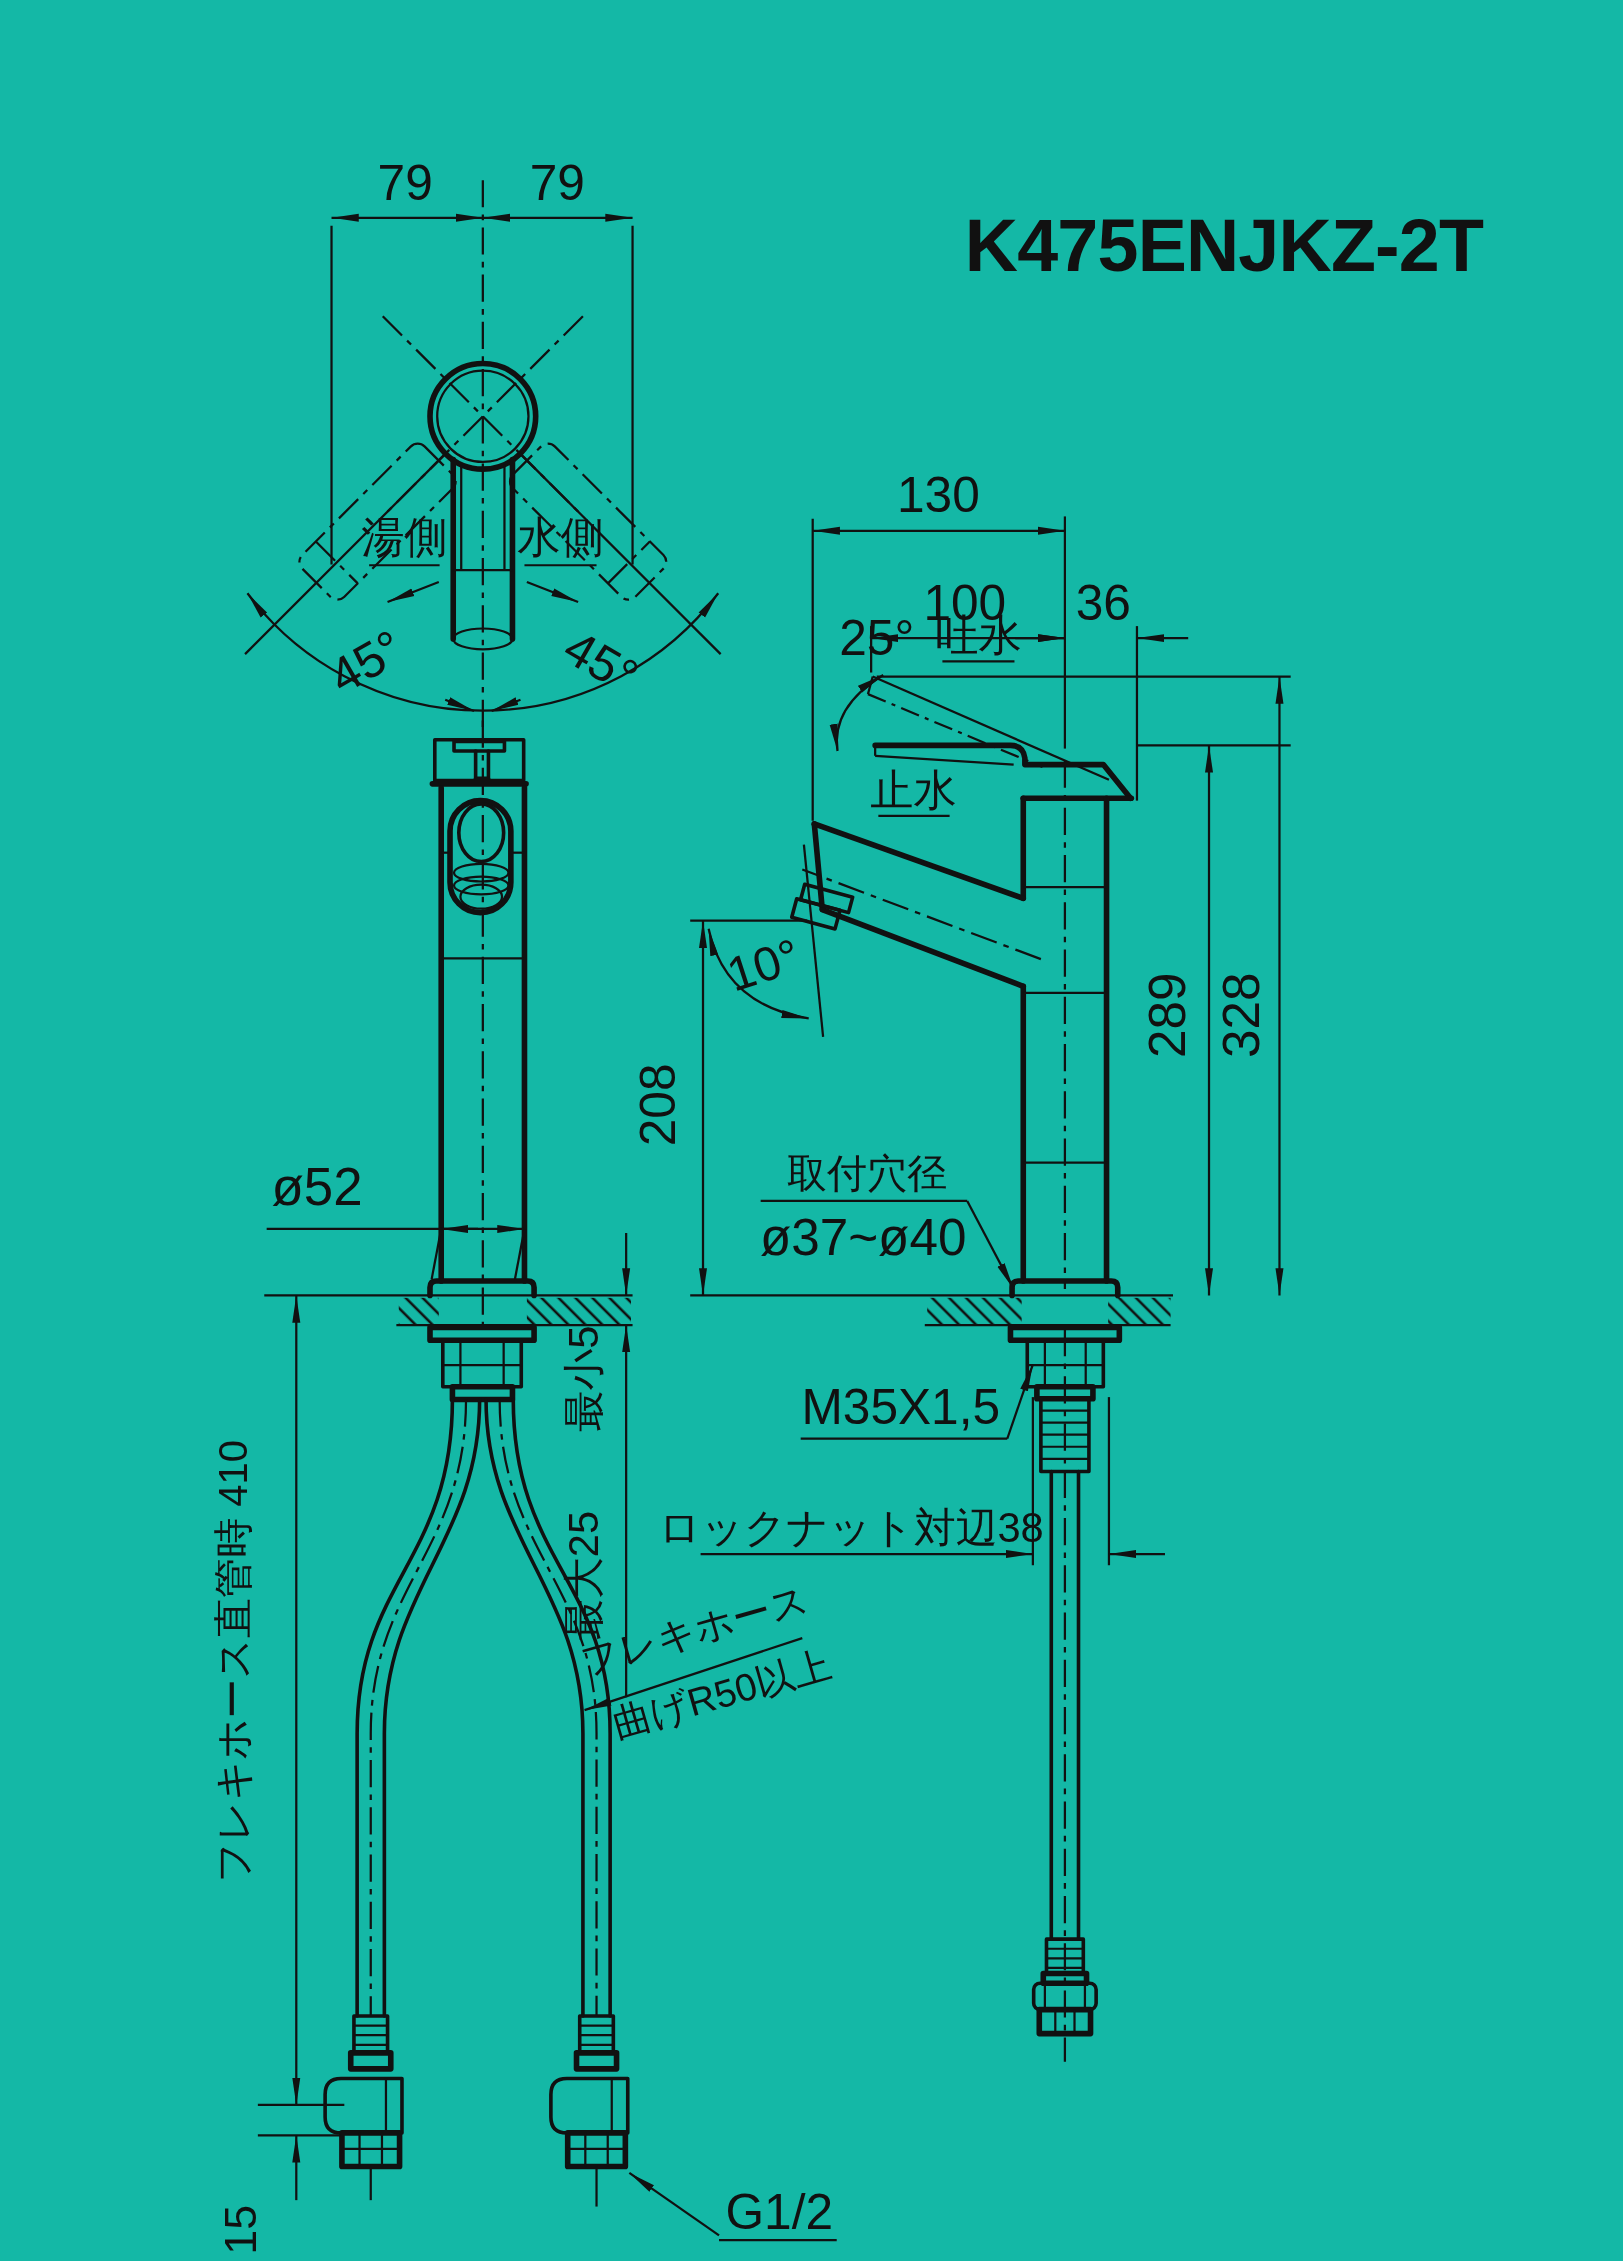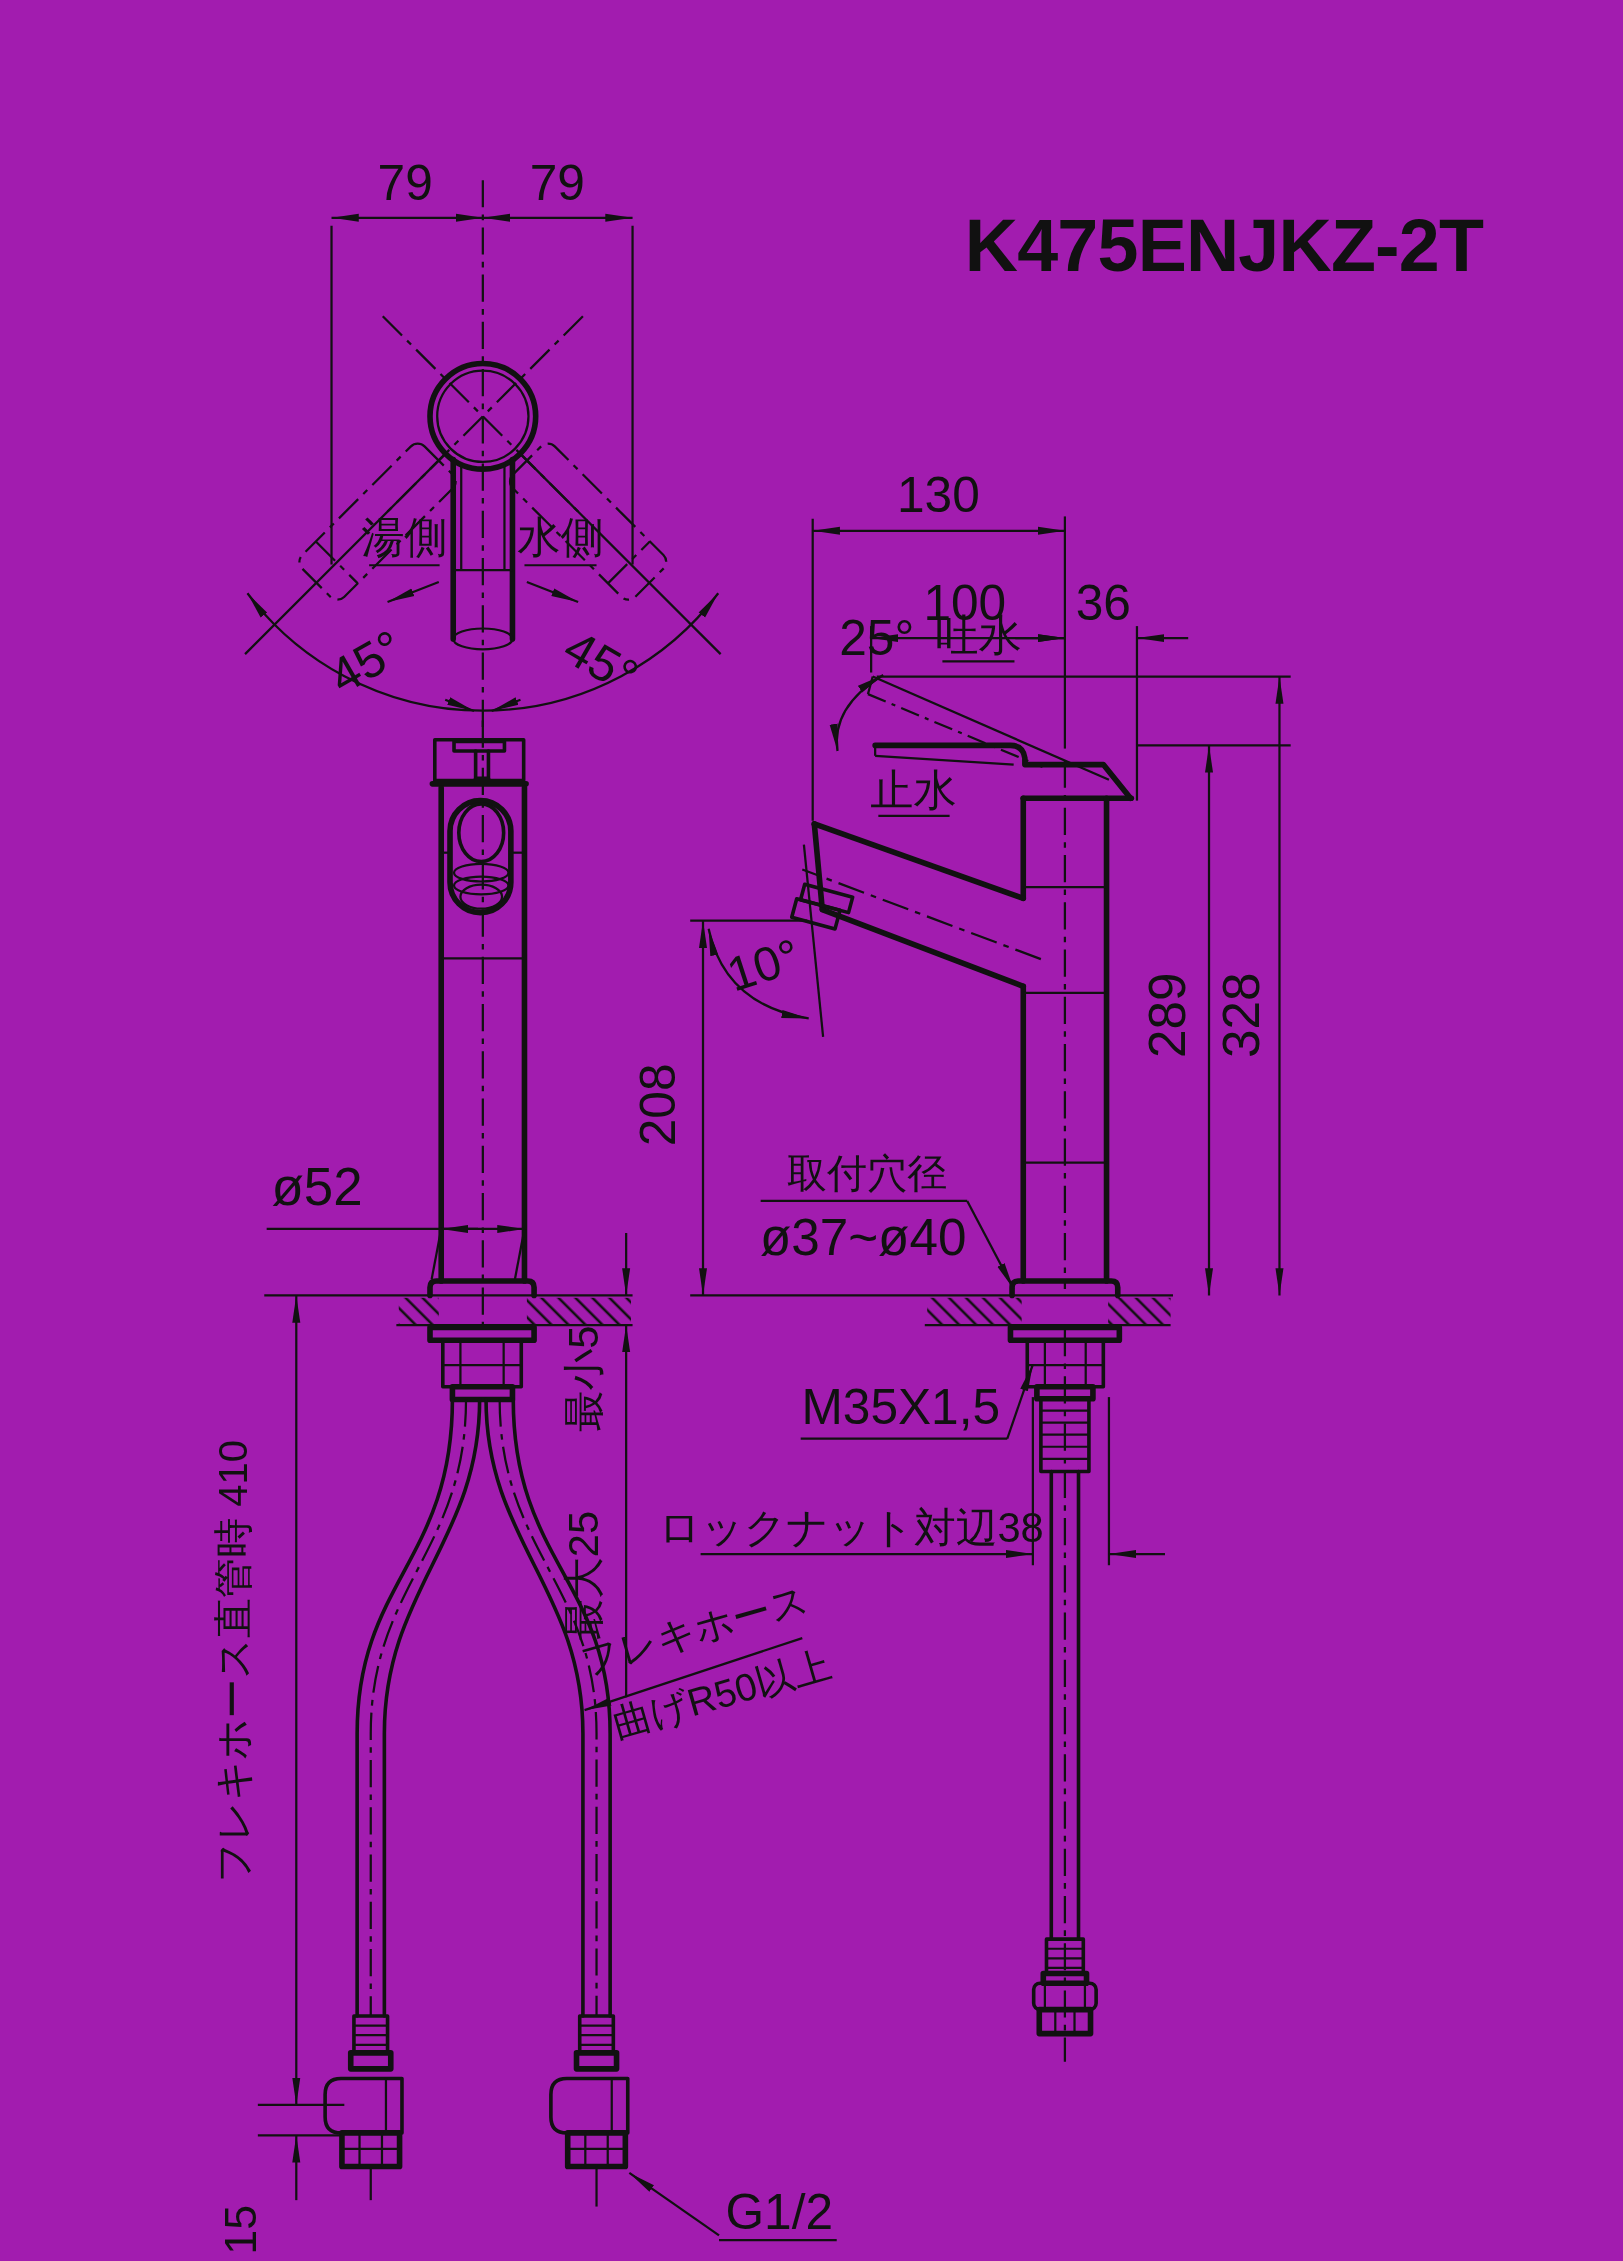--- a/index.html
+++ b/index.html
@@ -1,16 +1,16 @@
 <!DOCTYPE html>
 <html style="font-size:13px"><head>
 <meta charset="utf-8">
 <style>
   html,body{margin:0;padding:0;background:#fff;}
-  .canvas{position:relative;width:1623px;height:2261px;background:#a21caf;overflow:hidden;}
+  .canvas{position:relative;width:1623px;height:2261px;background:#14b8a6;overflow:hidden;}
   svg{position:absolute;left:0;top:0;}
   .thick{stroke:#111;stroke-width:7;fill:none;stroke-linecap:round;stroke-linejoin:round;}
   .med{stroke:#111;stroke-width:4.5;fill:none;stroke-linecap:round;stroke-linejoin:round;}
   .thin{stroke:#111;stroke-width:2.8;fill:none;stroke-linecap:butt;}
   .cl{stroke:#111;stroke-width:2.8;fill:none;stroke-dasharray:34 9 7 9;}
   .hid{stroke:#111;stroke-width:2.8;fill:none;stroke-dasharray:24 8 5 8;}
   text{fill:#111;font-family:"Liberation Sans",sans-serif;}
   .t62{font-size:62px;} .t54{font-size:54px;} .t52{font-size:52px;} .t50{font-size:50px;}
   .t64{font-size:64px;} .t66{font-size:66px;} .t48{font-size:48px;} .t56{font-size:56px;} .t60{font-size:60px;}
   .title{font-size:92px;font-weight:600;letter-spacing:-1px;}

